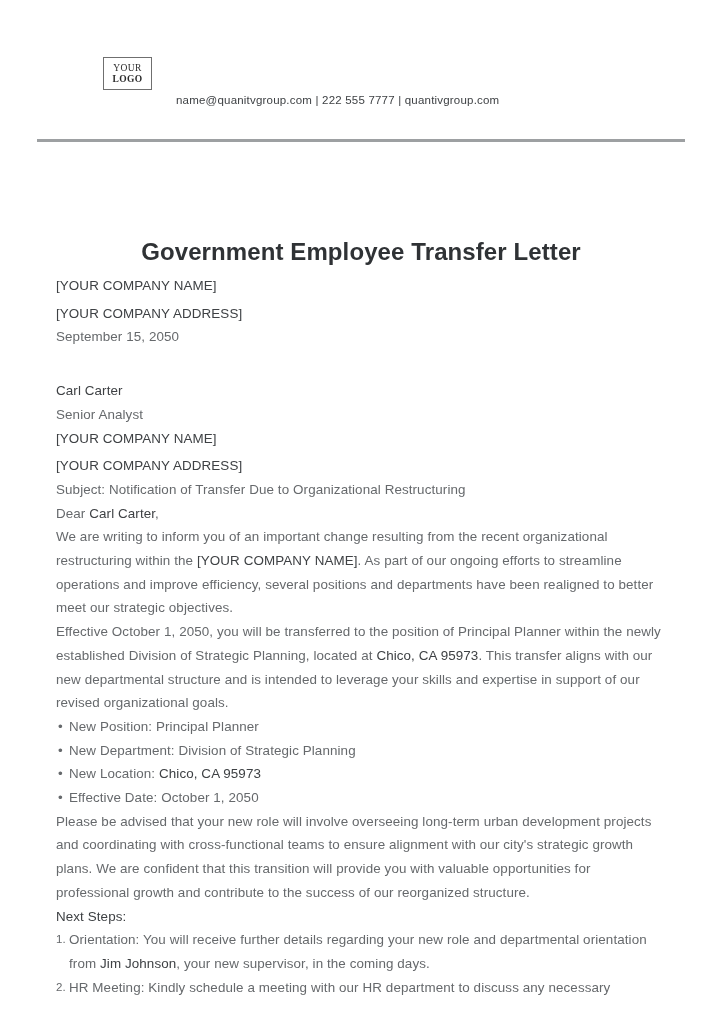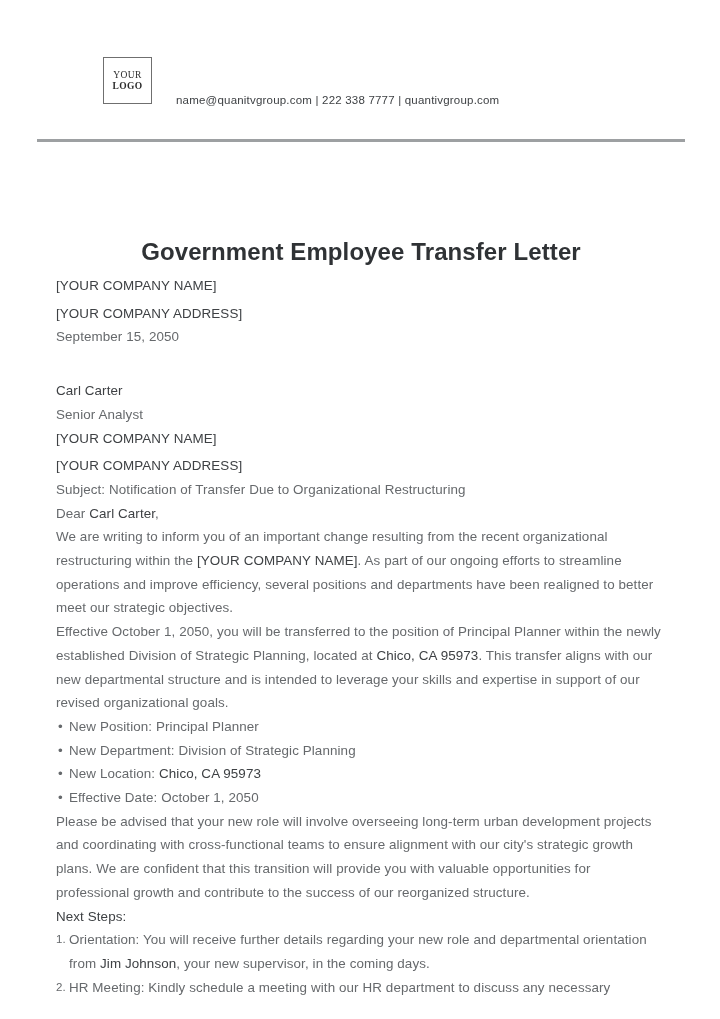--- a/index.html
+++ b/index.html
@@ -8,21 +8,21 @@
     position: relative;
     background: #ffffff;
     overflow: hidden;
     font-family: "Liberation Sans", sans-serif;
   }
 
   
   .header { position: absolute; left: 0; top: 0; width: 720px; height: 142px; }
   .logo-box {
     position: absolute; left: 103px; top: 57px;
-    width: 49px; height: 47px;
+    width: 49px; height: 33px;
     border: 1px solid #6f6f6f;
     display: flex; flex-direction: column;
     align-items: center; justify-content: center;
     font-family: "Liberation Serif", serif;
     color: #2d2d2d; font-size: 9.5px; line-height: 10.5px;
     letter-spacing: 0.4px; text-align: center;
   }
   .logo-box .l2 { font-weight: 700; }
   .company-name {
     position: absolute; left: 175px; top: 58px;
@@ -62,21 +62,21 @@
   ol.nlist li .num { position: absolute; left: 0px; font-size: 11.5px; }
 </style>
 </head>
 <body>
 
 <div class="header">
   <div class="logo-box">
     <span class="l1">YOUR</span>
     <span class="l2">LOGO</span>
   </div>
-  <div class="contact-line">name@quanitvgroup.com | 222 338 7777 | quantivgroup.com</div>
+  <div class="contact-line">name@quanitvgroup.com | 222 555 7777 | quantivgroup.com</div>
   <div class="divider"></div>
 </div>
 
 <div class="letter">
   <div class="letter-title">Government Employee Transfer Letter</div>
   <div>
       <div class="tline sp4"><span class="b">[YOUR COMPANY NAME]</span></div>
       <div class="tline"><span class="b">[YOUR COMPANY ADDRESS]</span></div>
       <div class="tline"><span>September 15, 2050</span></div>
       <div class="tline gap-top"><span class="b">Carl Carter</span></div>

